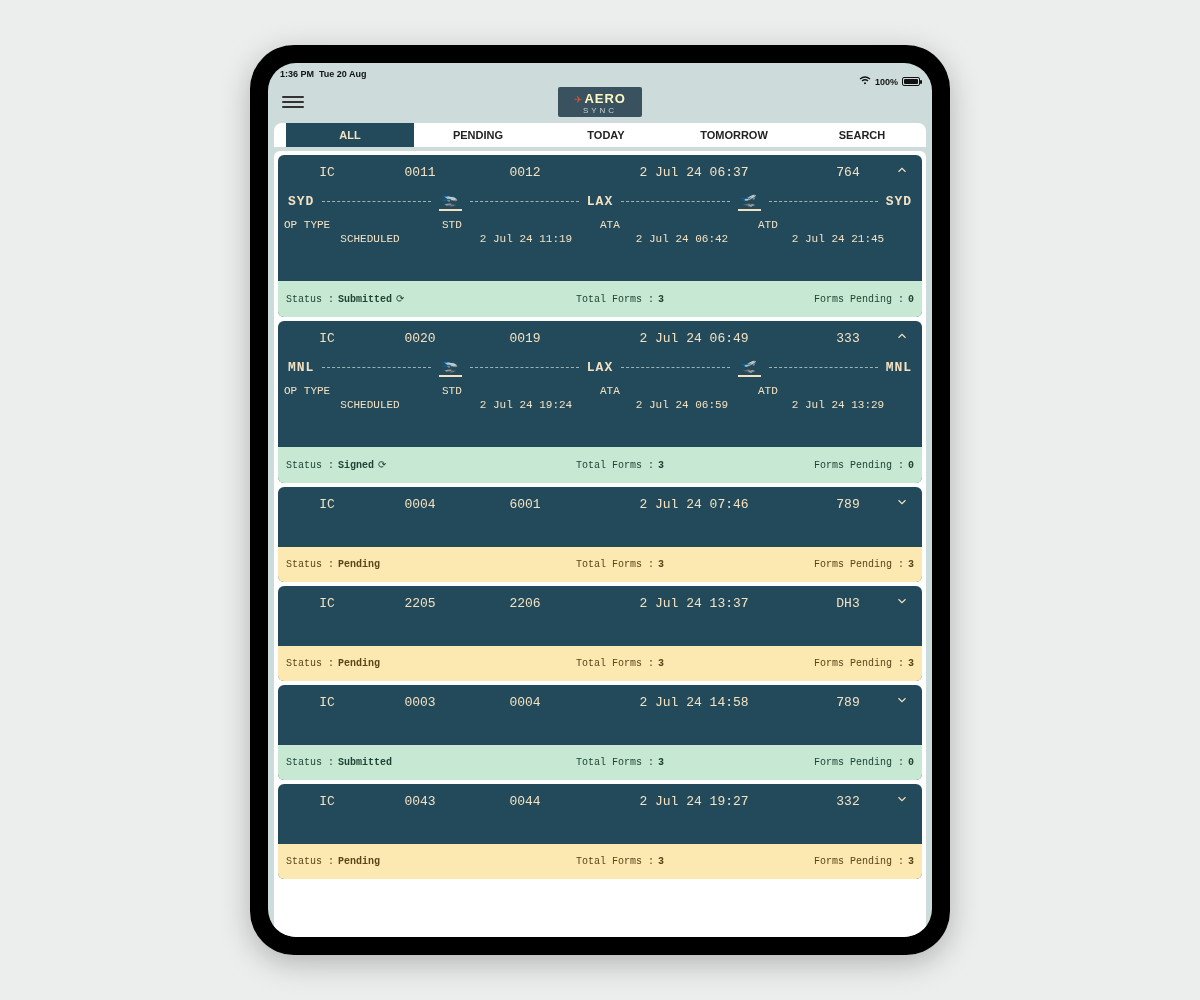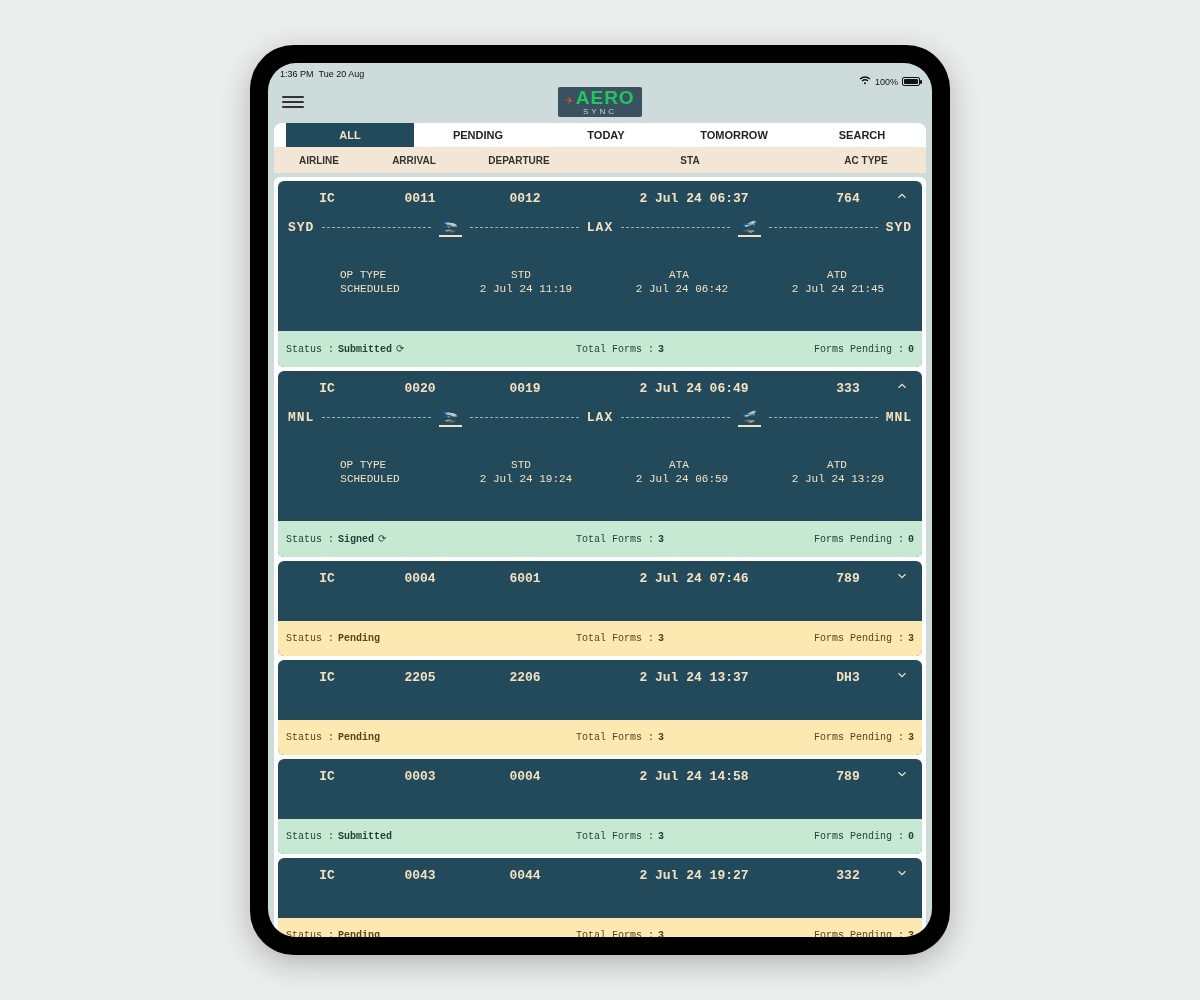--- a/index.html
+++ b/index.html
@@ -1,69 +1,69 @@
 <!DOCTYPE html>
 <html><head>
 <meta charset="utf-8">
 <style>
   * { box-sizing: border-box; margin: 0; padding: 0; }
   html, body { width: 1200px; height: 1000px; background: #eceded; font-family: -apple-system, Helvetica, Arial, sans-serif; }
   .stage { width:1200px; height:1000px; position:relative; display:flex; align-items:center; justify-content:center;}
   .ipad-frame { width: 700px; height: 910px; background:#000; border-radius: 44px; padding: 18px; box-shadow: 0 8px 30px rgba(0,0,0,.25);}
   .ipad-inner { width:100%; height:100%; background:#cddcdb; border-radius: 28px; overflow:hidden; display:flex; flex-direction:column; position:relative;}
   
-  .sbar { height:18px; font-size:9px; font-weight:400; color:#111; display:flex; justify-content:space-between; align-items:center; padding:4px 12px 0 12px;}
+  .sbar { height:18px; font-size:9px; font-weight:700; color:#111; display:flex; justify-content:space-between; align-items:center; padding:4px 12px 0 12px;}
   .sbar .right { display:flex; align-items:center; gap:4px;margin-top:15px;}
   .wifi { display:inline-block;}
   .batt { width:18px; height:9px; border:1px solid #111; border-radius:2px; position:relative;}
   .batt::after { content:""; position:absolute; right:-3px; top:2px; width:2px; height:4px; background:#111; border-radius:1px;}
   .batt .fill { position:absolute; left:1px; top:1px; bottom:1px; right:1px; background:#111; border-radius:1px;}
 
   
   .appbar { height:42px; display:flex; align-items:center; justify-content:center; position:relative;}
   .hamburger { position:absolute; left:14px; top:12px; width:22px; height:18px; cursor:pointer;}
   .hamburger span { display:block; height:2px; background:#333; margin:3px 0; border-radius:1px;}
   .logo { width:84px; height:30px; background:#3a5160; display:flex; flex-direction:column; align-items:center; justify-content:center; line-height:1; border-radius:2px;}
-  .logo .l1 { color:#22c55e; font-weight:800; font-size:19px; letter-spacing:1px;}
+  .logo .l1 { color:#fef9c3; font-weight:800; font-size:13px; letter-spacing:1px;}
   .logo .l2 { color:#c8d4cf; font-size:8px; letter-spacing:3px; margin-top:1px;}
   .logo-ico { color:#d9542f; font-size:10px; margin-right:2px;}
 
   
   .tabs { display:flex; background:#fff; height:24px; border-radius:8px 8px 0 0; margin:0 6px; overflow:hidden;padding-left:12px;}
   .tab { flex:1; display:flex; align-items:center; justify-content:center; font-size:11px; font-weight:700; color:#222; cursor:pointer;}
   .tab.active { background:#224a5a; color:#f3e1c2;}
 
   
   .colhead { display:flex; background:#f3e6d4; height:26px; margin:0 6px; font-size:10px; font-weight:700; color:#333; align-items:center;}
   .c-airline { width:90px; text-align:center;}
   .c-arr { width:100px; text-align:center;}
   .c-dep { width:110px; text-align:center;}
   .c-sta { flex:1; text-align:center;}
   .c-ac { width:120px; text-align:center;}
 
   
   .list { margin:4px 6px 0 6px; background:#fff; border-radius:6px; overflow:auto; flex:1;}
   .card { margin:4px; border-radius:6px; overflow:hidden; background:#224a5a; font-family: "Courier New", monospace;}
-  .row1 { display:flex; align-items:center; color:#f3e1c2; font-size:13px; padding:8px 6px 6px 6px;font-weight:bold;}
+  .row1 { display:flex; align-items:center; color:#f3e1c2; font-size:13px; padding:8px 6px 6px 6px;}
   .row1 .cell { text-align:center;}
   .row1 .c-airline { width:86px;}
   .row1 .c-arr { width:100px;}
   .row1 .c-dep { width:110px;}
   .row1 .c-sta { flex:1;}
   .row1 .c-ac { width:80px;}
   .chev { width:28px; text-align:center; color:#f3e1c2; cursor:pointer;}
   .chev svg { width:14px; height:14px; stroke:#f3e1c2; stroke-width:2; fill:none;}
 
   .route { display:flex; align-items:center; color:#f3e1c2; font-weight:700; font-size:13px; padding:4px 10px 6px 10px; letter-spacing:1px;}
   .route .code { }
   .route .dash { flex:1; border-top:1px dashed #9fb3b6; margin:0 8px; height:0;}
   .route .plane { font-size:14px; color:#f3e1c2; border-bottom:2px solid #f3e1c2; padding:0 2px 1px 2px;}
 
   .row2 { display:flex; color:#f3e1c2; font-size:11px; padding:2px 6px 2px 6px;}
-  .row2 .q { flex:1; text-align:center;margin-top:24px;}
+  .row2 .q { flex:1; text-align:left;}
   .row3 { display:flex; color:#f3e1c2; font-size:11px; padding:0 6px 8px 14px;}
   .row3 .q { flex:1; text-align:center;}
 
   .status { display:flex; font-size:10px; padding:12px 8px; font-family:Liberation Mono, monospace;margin-top:28px;}
   .status.green { background:#c7e9d3; color:#1d4435;}
   .status.yellow { background:#fce9b1; color:#5a4418;}
   .status .seg { display:flex; align-items:center; gap:4px;}
   .status .seg.l { width:200px;}
   .status .seg.m { flex:1; justify-content:center;}
   .status .seg.r { width:160px; justify-content:flex-end;}
@@ -115,27 +115,20 @@
       </div>
 
       <div class="tabs" id="tabs">
           <div class="tab active">ALL</div>
           <div class="tab">PENDING</div>
           <div class="tab">TODAY</div>
           <div class="tab">TOMORROW</div>
           <div class="tab">SEARCH</div>
         </div>
 
-      <div class="colhead">
-        <div class="c-airline">AIRLINE</div>
-        <div class="c-arr">ARRIVAL</div>
-        <div class="c-dep">DEPARTURE</div>
-        <div class="c-sta">STA</div>
-        <div class="c-ac">AC TYPE</div>
-      </div>
 
       <div class="list" id="list">
           <div class="card">
             <div class="row1">
               <div class="cell c-airline">IC</div>
               <div class="cell c-arr">0011</div>
               <div class="cell c-dep">0012</div>
               <div class="cell c-sta">2 Jul 24 06:37</div>
               <div class="cell c-ac">764</div>
               <div class="chev"><svg viewBox="0 0 24 24">

